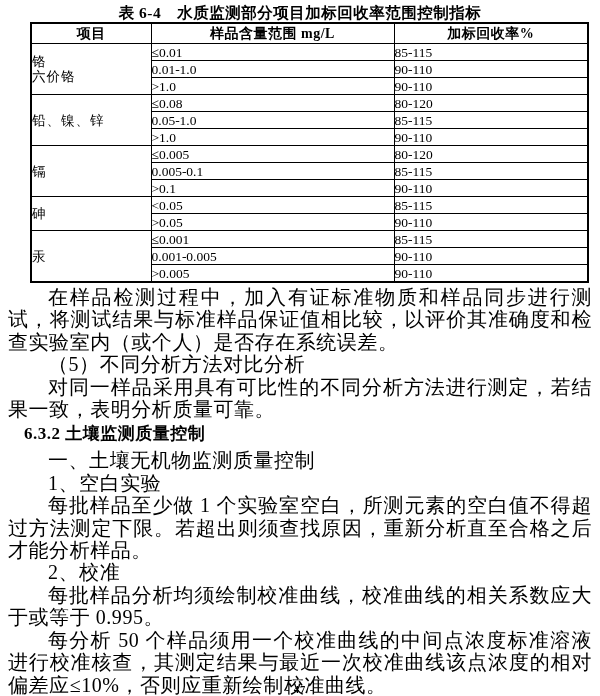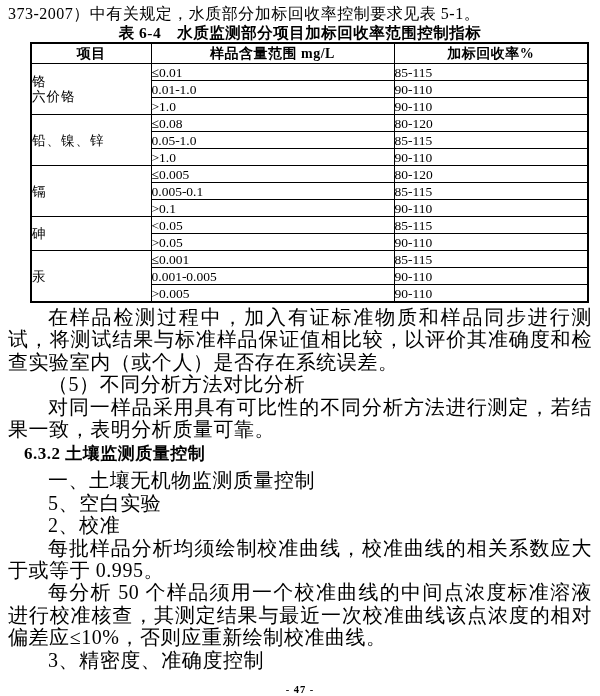--- a/index.html
+++ b/index.html
@@ -88,21 +88,20 @@
     font-size: 10.5px;
     font-weight: 700;
     letter-spacing: 1px;
   }
 </style>
 </head>
 <body>
 
 <div class="page">
 
-  <p class="intro-line">373-2007）中有关规定，水质部分加标回收率控制要求见表 5-1。</p>
 
   <div class="table-title">表 6-4　水质监测部分项目加标回收率范围控制指标</div>
 
   <table class="recovery">
     <colgroup>
       <col style="width:120px">
       <col style="width:243px">
       <col style="width:194px">
     </colgroup>
     <thead>
@@ -182,21 +181,22 @@
       </tr>
     </tbody>
   </table>
 
   <div class="bodytext">
     <p class="indent">在样品检测过程中，加入有证标准物质和样品同步进行测试，将测试结果与标准样品保证值相比较，以评价其准确度和检查实验室内（或个人）是否存在系统误差。</p>
     <p class="indent">（5）不同分析方法对比分析</p>
     <p class="indent">对同一样品采用具有可比性的不同分析方法进行测定，若结果一致，表明分析质量可靠。</p>
     <h2 class="section-heading">6.3.2 土壤监测质量控制</h2>
     <p class="indent">一、土壤无机物监测质量控制</p>
-    <p class="indent">5、空白实验</p>
+    <p class="indent">1、空白实验</p>
+    <p class="indent">每批样品至少做 1 个实验室空白，所测元素的空白值不得超过方法测定下限。若超出则须查找原因，重新分析直至合格之后才能分析样品。</p>
     <p class="indent">2、校准</p>
     <p class="indent">每批样品分析均须绘制校准曲线，校准曲线的相关系数应大于或等于 0.995。</p>
     <p class="indent">每分析 50 个样品须用一个校准曲线的中间点浓度标准溶液进行校准核查，其测定结果与最近一次校准曲线该点浓度的相对偏差应≤10%，否则应重新绘制校准曲线。</p>
     <p class="indent">3、精密度、准确度控制</p>
   </div>
 
   <div class="page-footer">- 47 -</div>
 
 </div>
 

